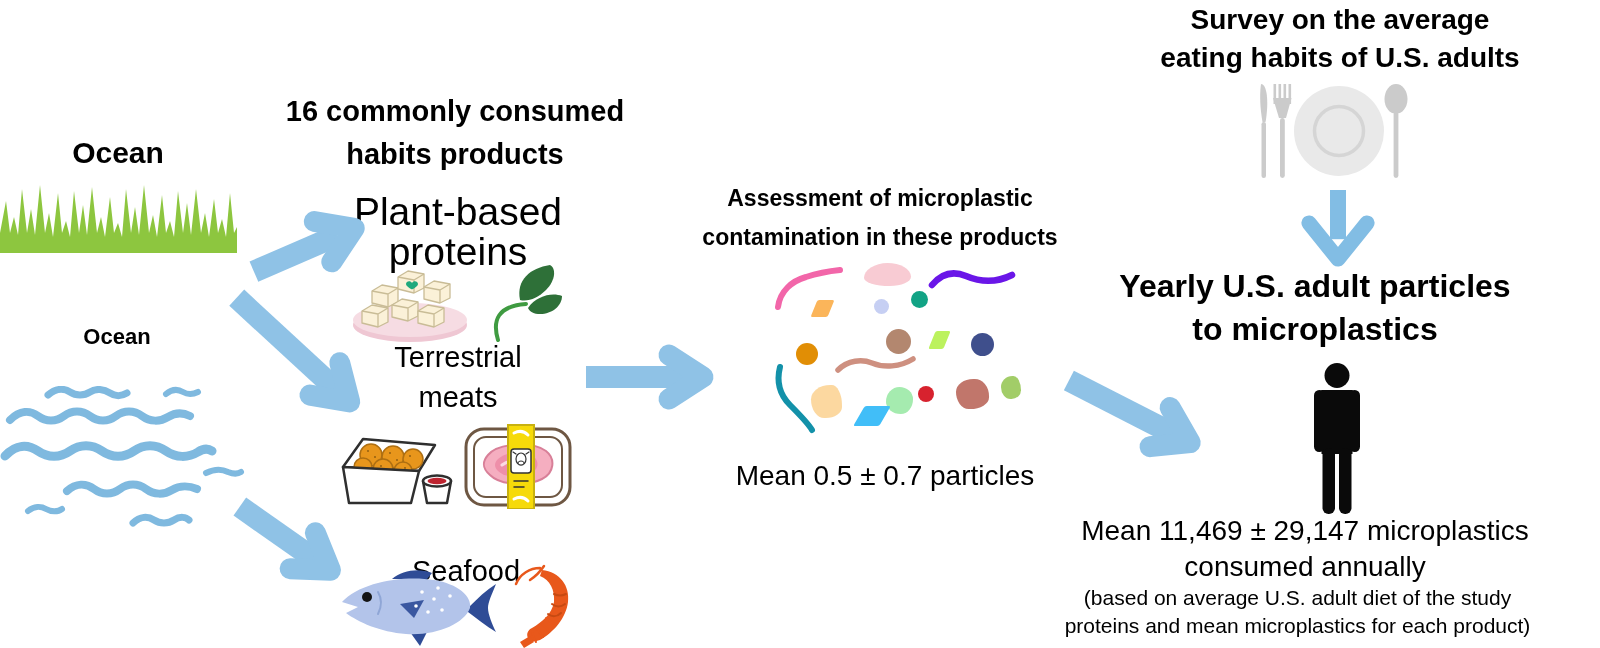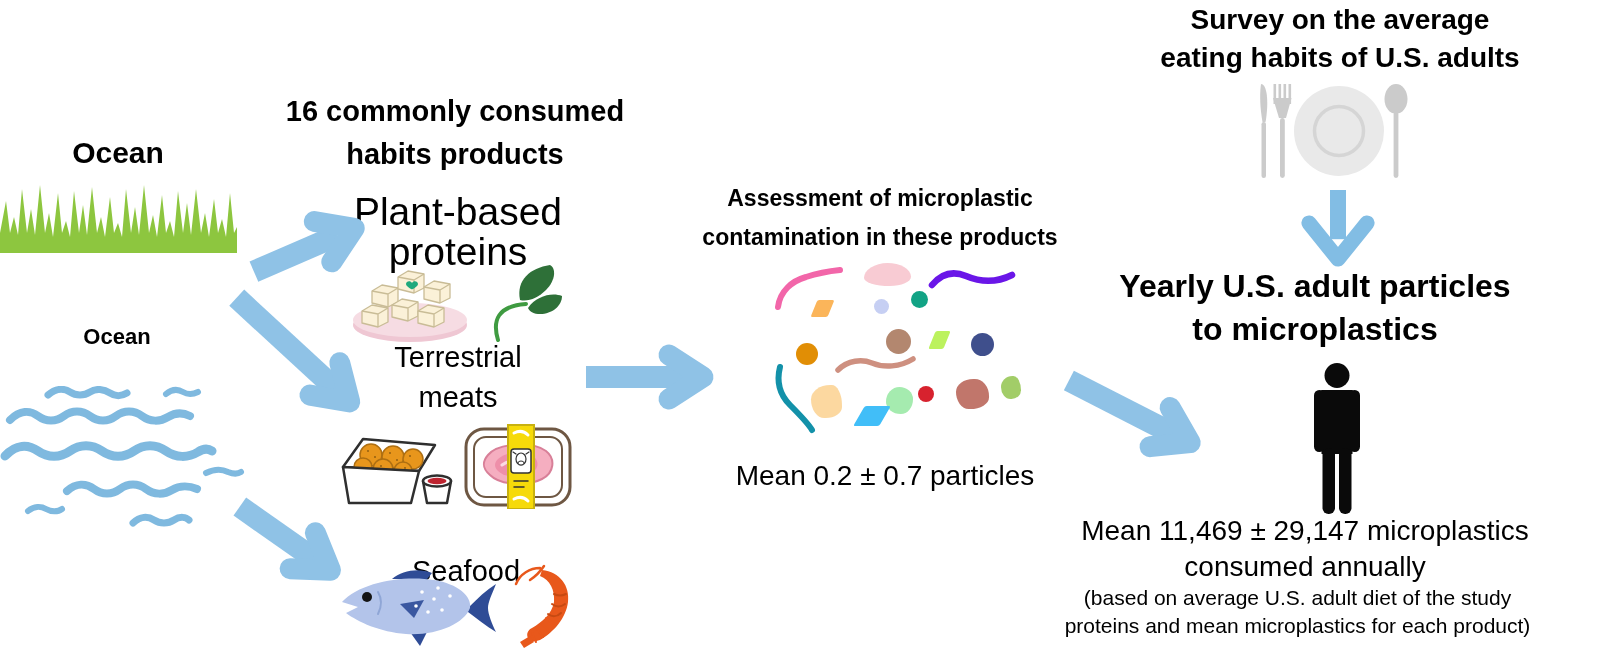--- a/index.html
+++ b/index.html
@@ -197,21 +197,21 @@
       <div class="pp" style="left: 46px; top: 88px; width: 22px; height: 22px; background: rgb(225, 142, 5); border-radius: 50%;"></div>
       <div class="pp" style="left: 61px; top: 130px; width: 31px; height: 33px; background: rgb(252, 216, 160); border-radius: 65% 35% 55% 45% / 45% 65% 35% 60%;"></div>
       <div class="pp" style="left: 136px; top: 132px; width: 27px; height: 27px; background: rgb(165, 235, 175); border-radius: 50% 50% 45% 55% / 55% 45%;"></div>
       <div class="pp" style="left: 168px; top: 131px; width: 16px; height: 16px; background: rgb(215, 34, 46); border-radius: 50%;"></div>
       <div class="pp" style="left: 206px; top: 124px; width: 33px; height: 30px; background: rgb(193, 118, 107); border-radius: 55% 45% 60% 40% / 45% 60% 40%;"></div>
       <div class="pp" style="left: 251px; top: 121px; width: 20px; height: 23px; background: rgb(162, 205, 104); border-radius: 60% 40% 50% 50% / 50% 65% 40% 55%;"></div>
       <div class="pp" style="left: 109px; top: 151px; width: 26px; height: 20px; background: rgb(65, 190, 248); border-radius: 2px; transform: skewX(-30deg);"></div>
     </div>
 
   <div class="txt" style="left:700px;top:456px;width:370px;font-size:28px;line-height:40px;">
-    <div>Mean 0.2 ± 0.7 particles</div>
+    <div>Mean 0.5 ± 0.7 particles</div>
   </div>
 
   <div class="txt b" style="left:1115px;top:1px;width:450px;font-size:28px;line-height:38px;">
     <div>Survey on the average</div>
     <div>eating habits of U.S. adults</div>
   </div>
 
   <svg class="ic" style="left:1255px;top:82px;" width="155" height="100" viewBox="0 0 155 100">
     <g fill="#CBCBCB">
       <path d="M6,2 C11,2 13,14 12,28 C11.5,34 11,38 10.5,40 L7.5,40 C5,26 4.5,12 6,2 Z"></path>

